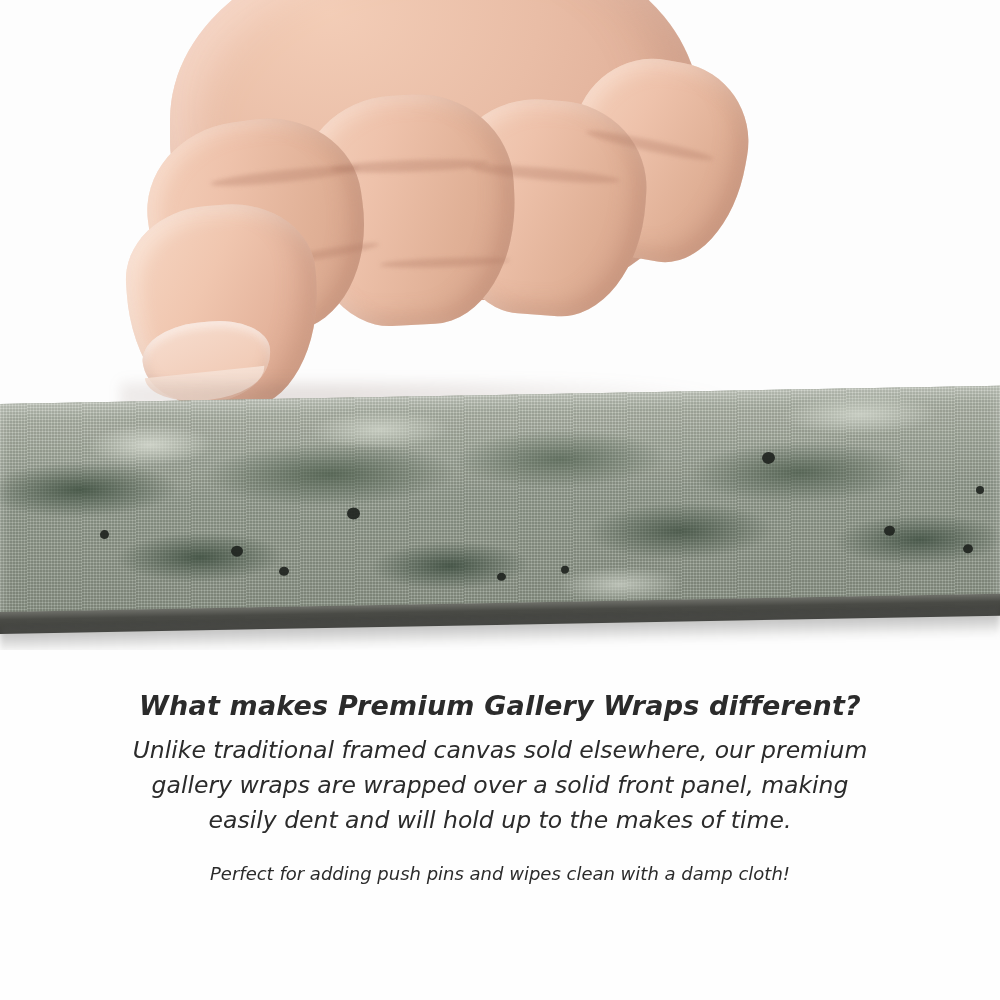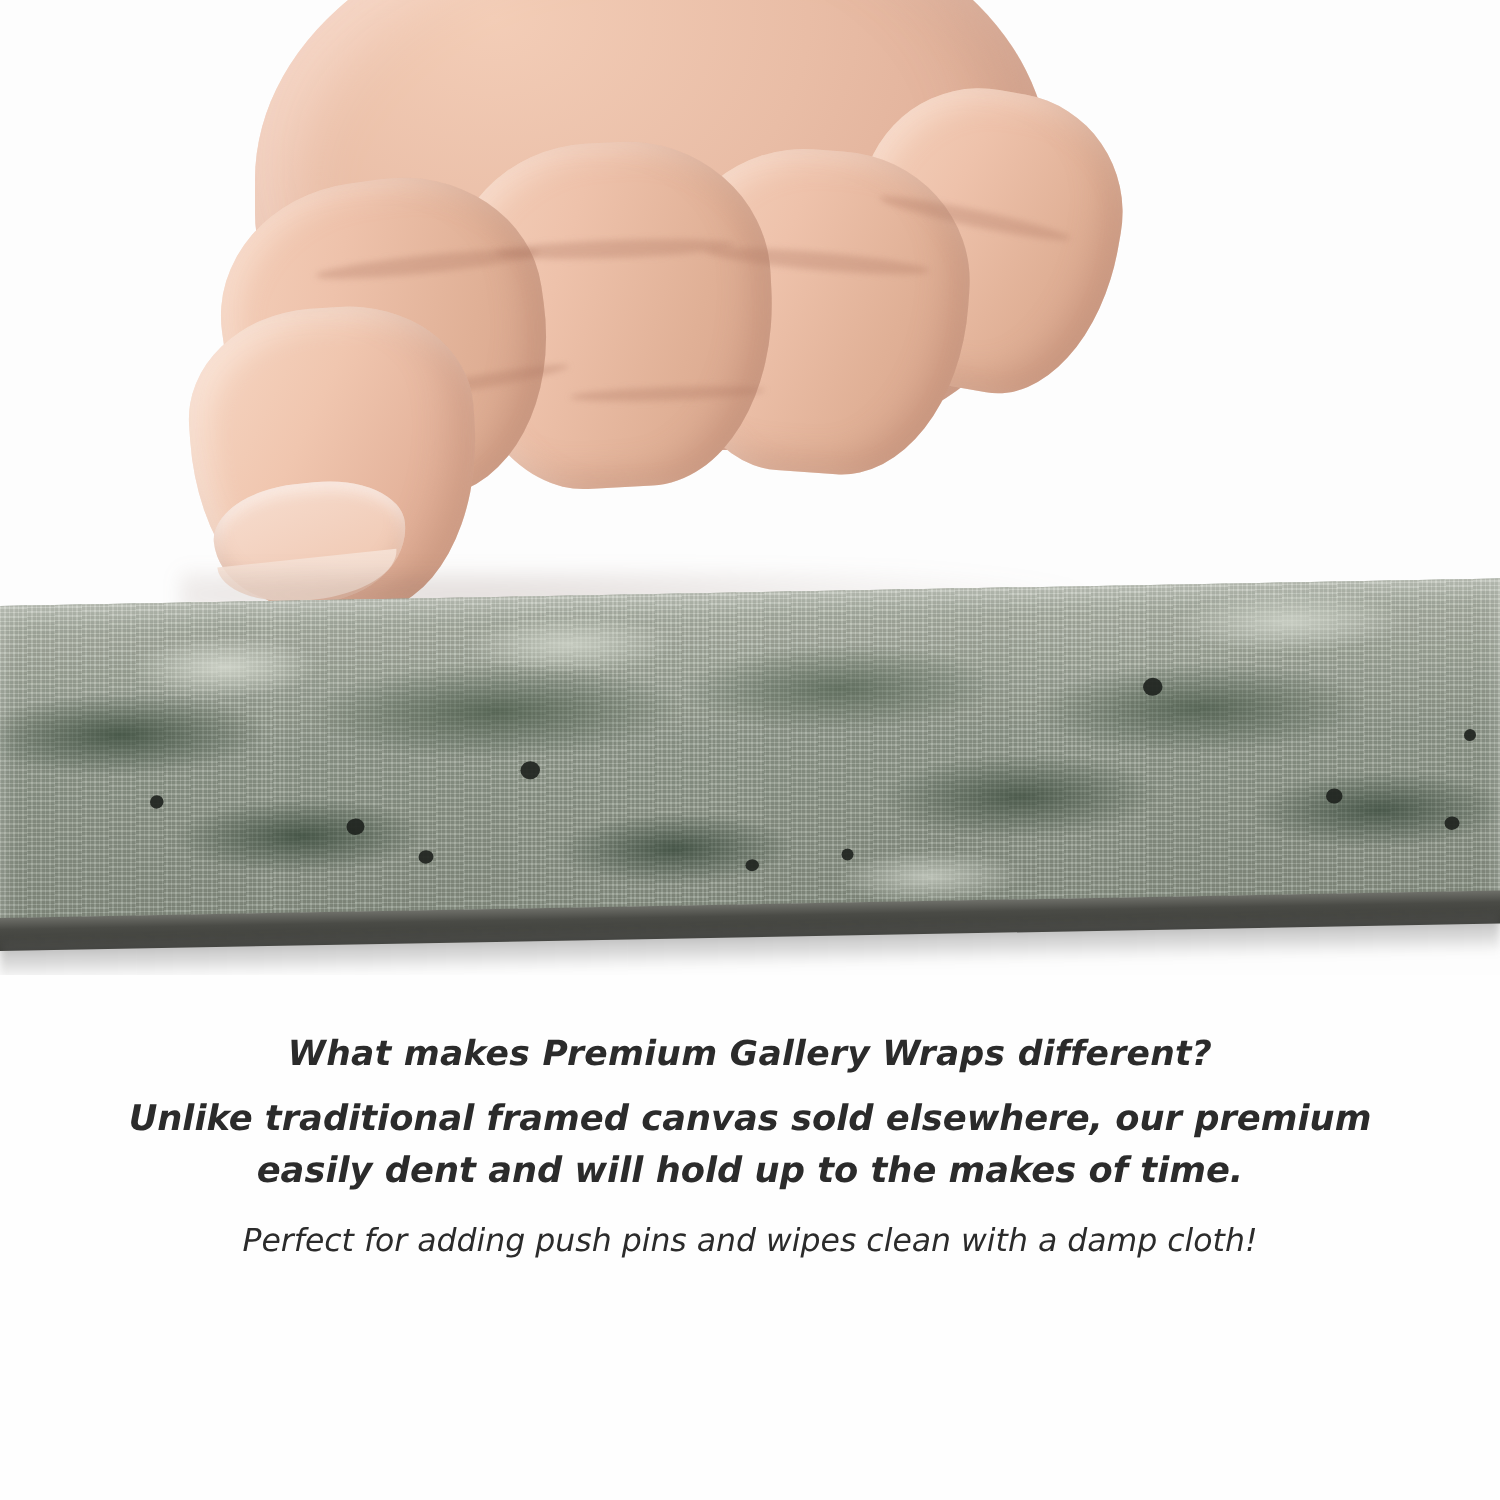--- a/index.html
+++ b/index.html
@@ -183,35 +183,35 @@
     position: absolute;
     left: 0;
     top: 690px;
     width: 1000px;
     text-align: center;
     color: #2b2b2b;
     font-family: "DejaVu Sans", sans-serif;
     font-style: italic;
   }
   .caption-title {
-    font-size: 23px;
+    font-size: 27px;
     font-weight: 700;
     letter-spacing: .2px;
     margin-bottom: 12px;
   }
   .caption-body {
     font-size: 23.5px;
     line-height: 1.48;
-    font-weight: 700;
+    font-weight: 400;
   }
   .caption-body .line { display: block; }
   .caption-last {
-    font-size: 21px;
+    font-size: 18px;
     line-height: 1.48;
-    margin-top: 14px;
+    margin-top: 24px;
   }
 </style>
 </head>
 <body>
 
 <div class="page">
 
   <div class="photo">
 
     <div class="hand-wrap">
@@ -245,18 +245,19 @@
       <span class="speck" style="left:976px; top:100px; width:8px; height:8px;"></span>
     </div>
     <div class="canvas-bevel"></div>
     <div class="canvas-shadow"></div>
   </div>
 
   <div class="caption">
     <div class="caption-title">What makes Premium Gallery Wraps different?</div>
     <div class="caption-body">
       <span class="line">Unlike traditional framed canvas sold elsewhere, our premium</span>
+      <span class="line">gallery wraps are wrapped over a solid front panel, making</span>
       <span class="line">easily dent and will hold up to the makes of time.</span>
     </div>
     <div class="caption-last">Perfect for adding push pins and wipes clean with a damp cloth!</div>
   </div>
 
 </div>
 
 </body></html>

